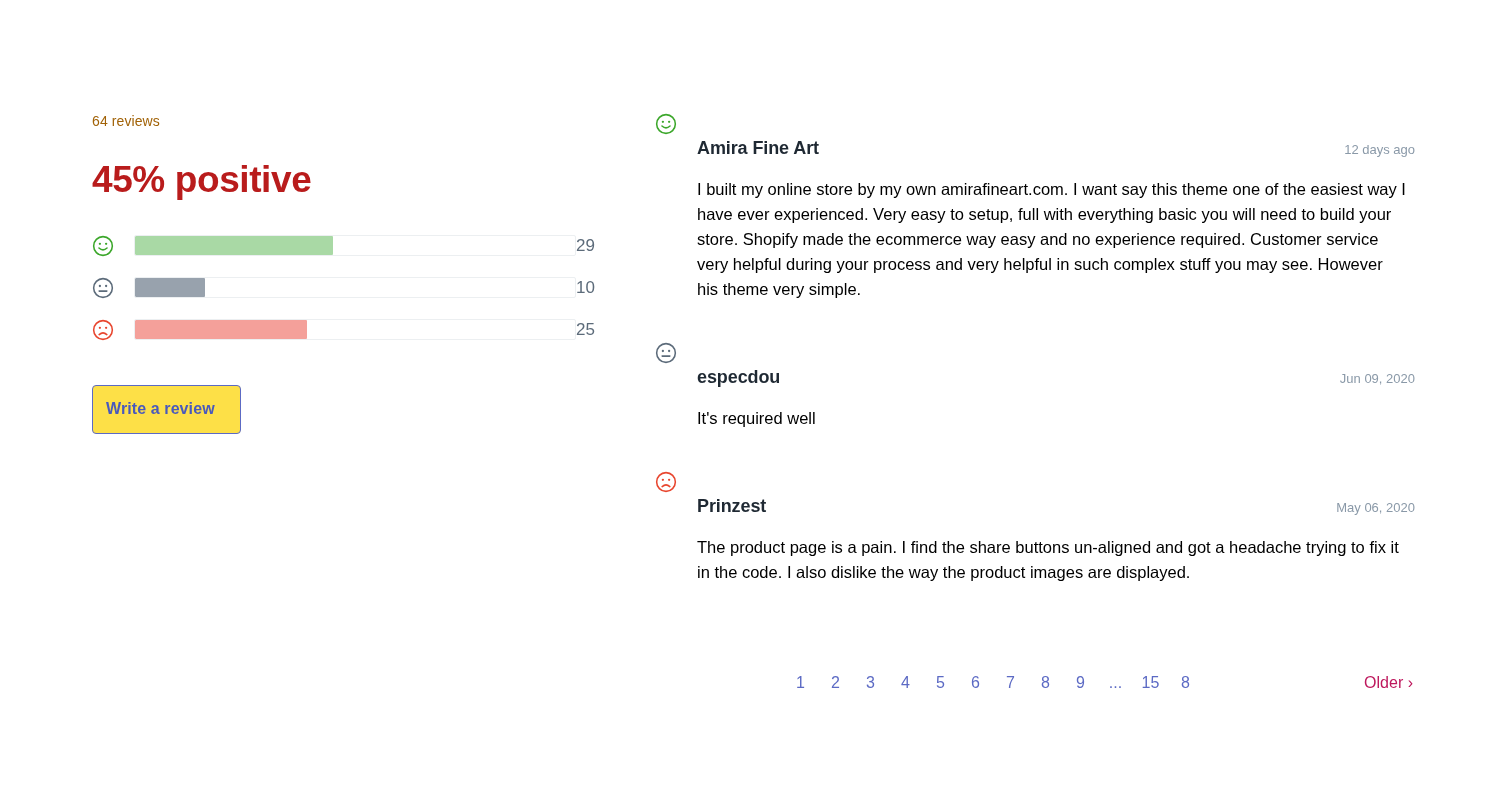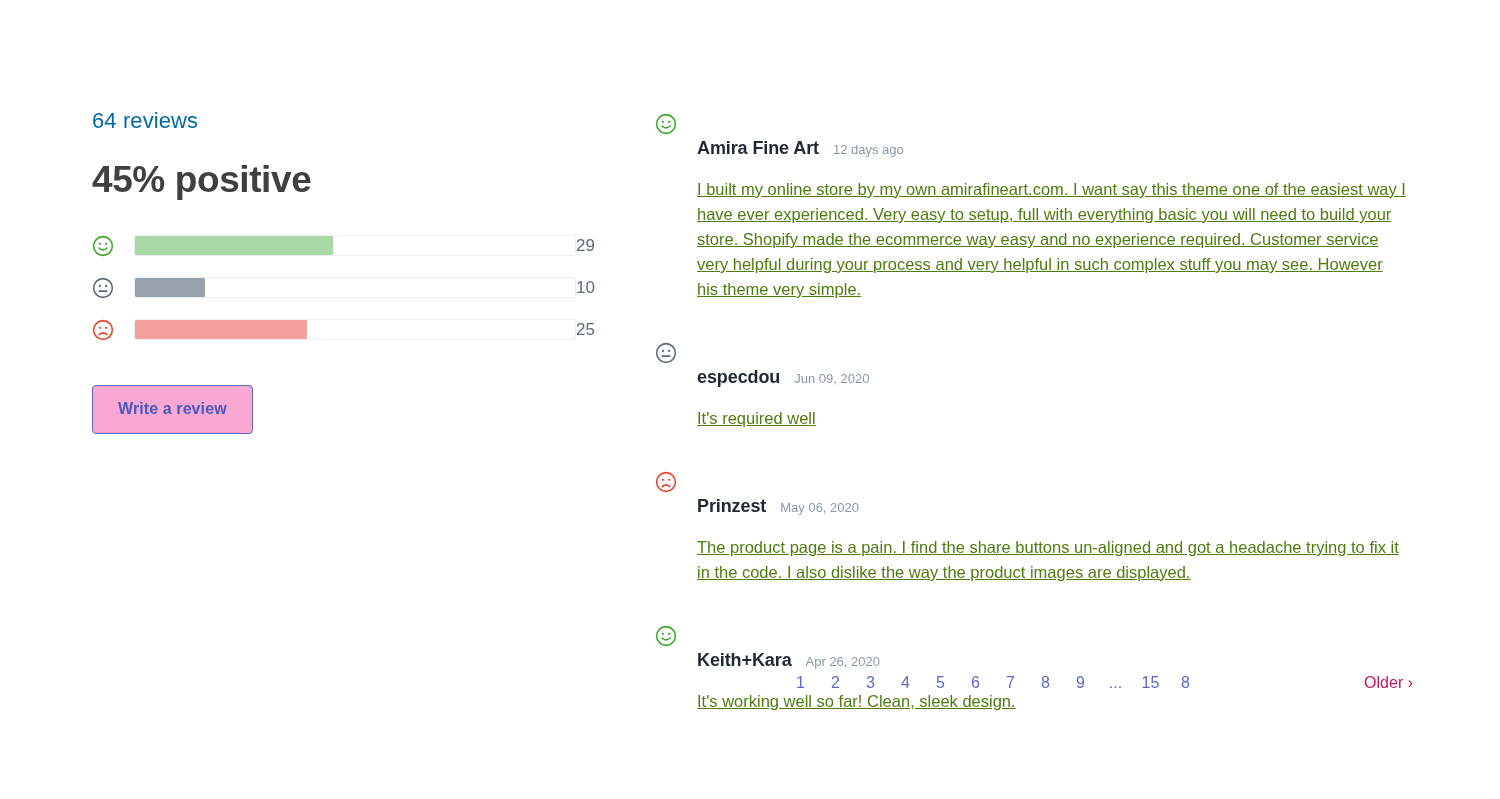--- a/index.html
+++ b/index.html
@@ -18,30 +18,30 @@
   }
 
   
   .summary {
     position: absolute;
     left: 92px;
     top: 108px;
     width: 530px;
   }
   .review-count {
-    font-size: 22px;
-    color: #0369a1;
+    font-size: 14px;
+    color: #a16207;
     letter-spacing: 0.1px;
     line-height: 26px;
   }
   .positive-headline {
     margin-top: 24px;
     font-size: 37px;
     font-weight: bold;
-    color: #404040;
+    color: #b91c1c;
     letter-spacing: -0.4px;
     line-height: 44px;
   }
 
   .bars {
     margin-top: 27px;
   }
   .bar-row {
     display: flex;
     align-items: center;
@@ -73,24 +73,24 @@
     width: 44px;
     text-align: left;
     font-size: 17px;
     color: #5c6b7a;
     line-height: 21px;
   }
 
   .write-review {
     margin-top: 30px;
     display: inline-block;
-    padding: 13px 25px 14px 25px;
+    padding: 13px 25px 14px 13px;
     border: 1px solid #5c6ac4;
     border-radius: 4px;
-    background: #f9a8d4;
+    background: #fde047;
     color: #4959bd;
     font-size: 16px;
     font-weight: bold;
     font-family: "Liberation Sans", sans-serif;
     letter-spacing: 0.1px;
     cursor: pointer;
     line-height: 20px;
   }
 
   
@@ -111,39 +111,39 @@
     left: 0;
     top: 5px;
     width: 22px;
     height: 22px;
   }
   .review-head {
     display: flex;
     align-items: baseline;
     gap: 14px;
     line-height: 24px;
+    justify-content: space-between;
   }
   .review-author {
     font-size: 18px;
     font-weight: bold;
     color: #1f2933;
     letter-spacing: -0.1px;
   }
   .review-date {
     font-size: 13px;
     color: #8a99a8;
     margin-top: 30px;
   }
   .review-body {
     margin-top: 15px;
     font-size: 16.5px;
     line-height: 25px;
-    color: #4d7c0f;
+    color: #000000;
     max-width: 710px;
-    text-decoration: underline;
   }
 
   
   .pagination {
     position: absolute;
     left: 655px;
     top: 670px;
     width: 760px;
     display: flex;
     align-items: center;
@@ -269,33 +269,20 @@
           <circle cx="12" cy="12" r="10.2" fill="none" stroke="#e8462f" stroke-width="1.7"></circle>
     <circle cx="8.6" cy="9.6" r="1.25" fill="#e8462f"></circle>
           <circle cx="15.4" cy="9.6" r="1.25" fill="#e8462f"></circle>
     <path d="M7.8 17.0 Q12 13.2 16.2 17.0" fill="none" stroke="#e8462f" stroke-width="1.7" stroke-linecap="round"></path>
         </svg>
         <div class="review-head">
           <span class="review-author">Prinzest</span>
           <span class="review-date">May 06, 2020</span>
         </div>
         <div class="review-body">The product page is a pain. I find the share buttons un-aligned and got a headache trying to fix it in the code. I also dislike the way the product images are displayed.</div>
-      </div>
-      <div class="review">
-        <svg class="review-icon" viewBox="0 0 24 24">
-          <circle cx="12" cy="12" r="10.2" fill="none" stroke="#3ca72b" stroke-width="1.7"></circle>
-    <circle cx="8.6" cy="9.6" r="1.25" fill="#3ca72b"></circle>
-          <circle cx="15.4" cy="9.6" r="1.25" fill="#3ca72b"></circle>
-    <path d="M7.6 14.2 Q12 18.2 16.4 14.2" fill="none" stroke="#3ca72b" stroke-width="1.7" stroke-linecap="round"></path>
-        </svg>
-        <div class="review-head">
-          <span class="review-author">Keith+Kara</span>
-          <span class="review-date">Apr 26, 2020</span>
-        </div>
-        <div class="review-body">It's working well so far! Clean, sleek design.</div>
       </div>
     </div>
 
   <div class="pagination">
     <div class="pages" id="page-links">
         <a class="page-link" href="#">1</a>
         <a class="page-link" href="#">2</a>
         <a class="page-link" href="#">3</a>
         <a class="page-link" href="#">4</a>
         <a class="page-link" href="#">5</a>

